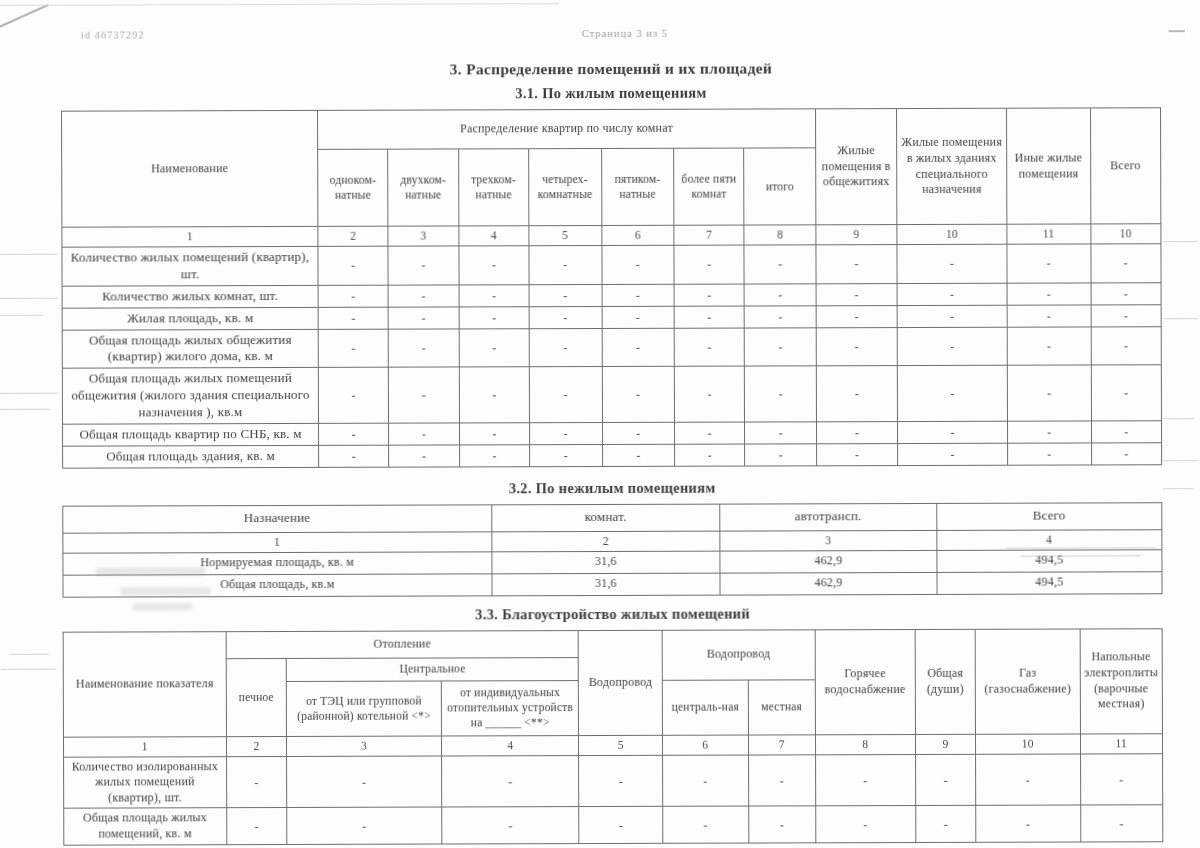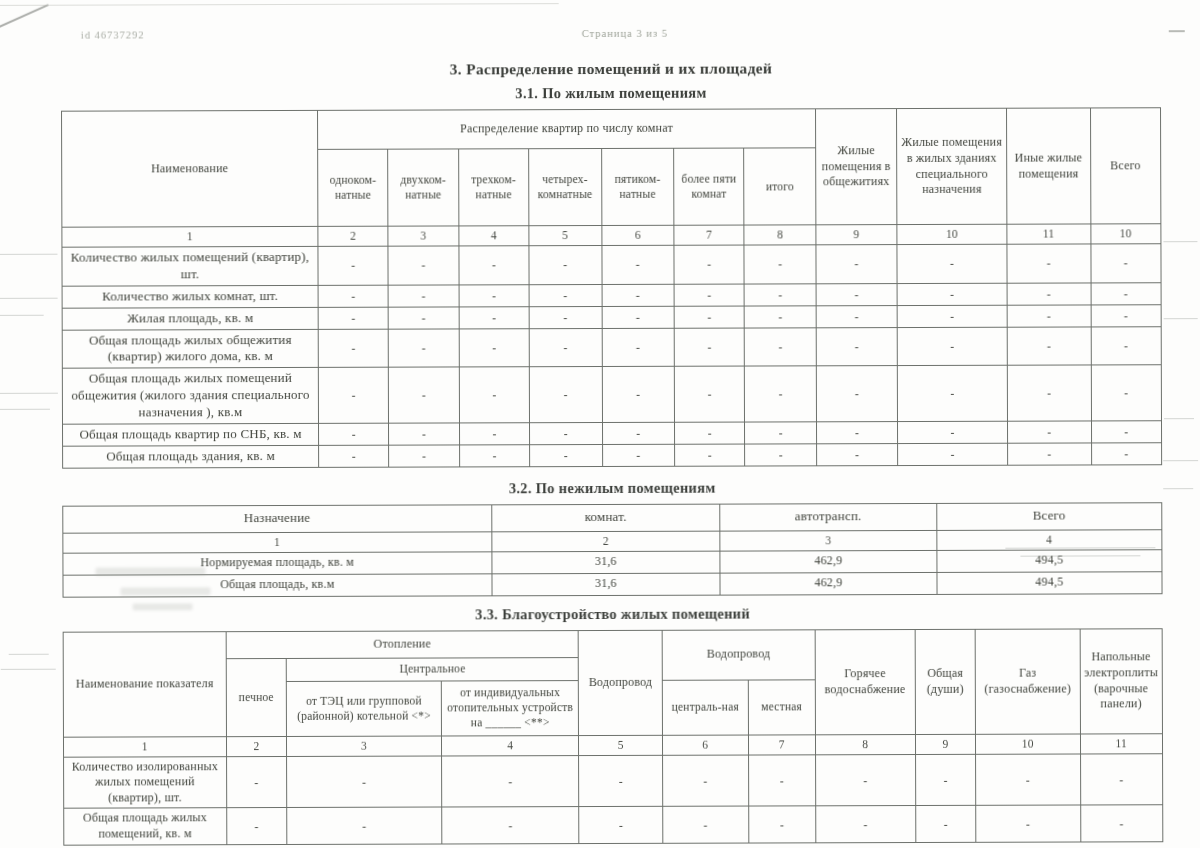--- a/index.html
+++ b/index.html
@@ -276,21 +276,21 @@
       </colgroup>
       <thead>
         <tr class="r1">
           <th rowspan="3">Наименование показателя</th>
           <th colspan="3">Отопление</th>
           <th rowspan="3">Водопровод</th>
           <th colspan="2" rowspan="2">Водопровод</th>
           <th rowspan="3">Горячее водоснабжение</th>
           <th rowspan="3">Общая (души)</th>
           <th rowspan="3">Газ (газоснабжение)</th>
-          <th rowspan="3">Напольные электроплиты (варочные панели)</th>
+          <th rowspan="3">Напольные электроплиты (варочные местная)</th>
         </tr>
         <tr class="r2">
           <th rowspan="2">печное</th>
           <th colspan="2">Центральное</th>
         </tr>
         <tr class="r3">
           <th>от ТЭЦ или групповой (районной) котельной &lt;*&gt;</th>
           <th>от индивидуальных отопительных устройств на ______ &lt;**&gt;</th>
           <th>централь-ная</th>
           <th>местная</th>

